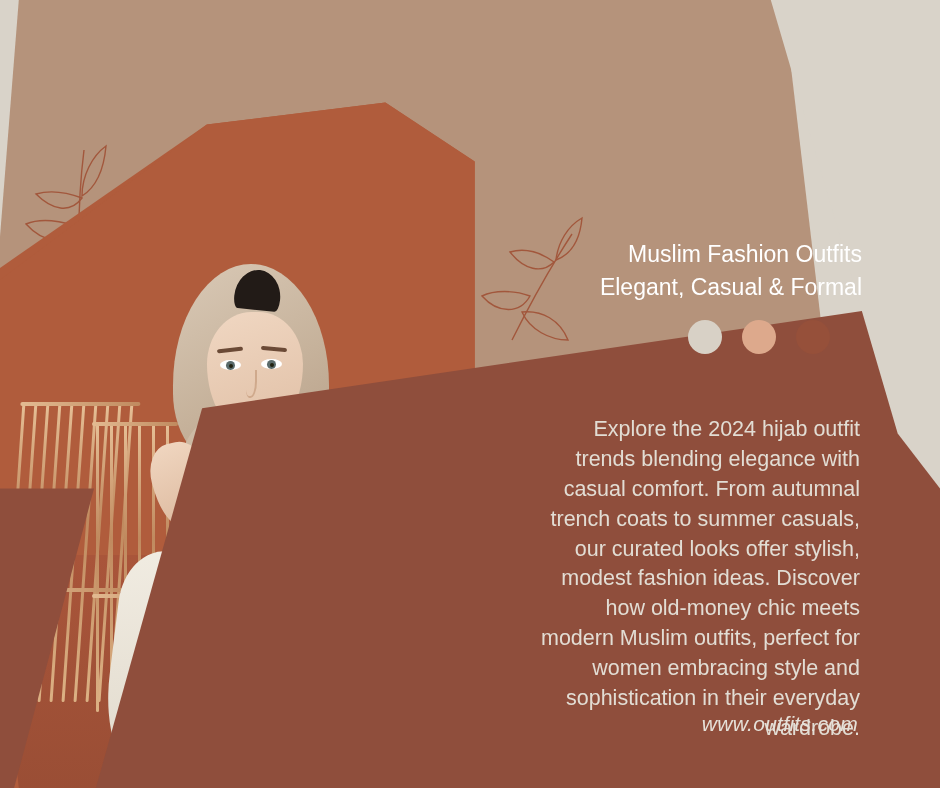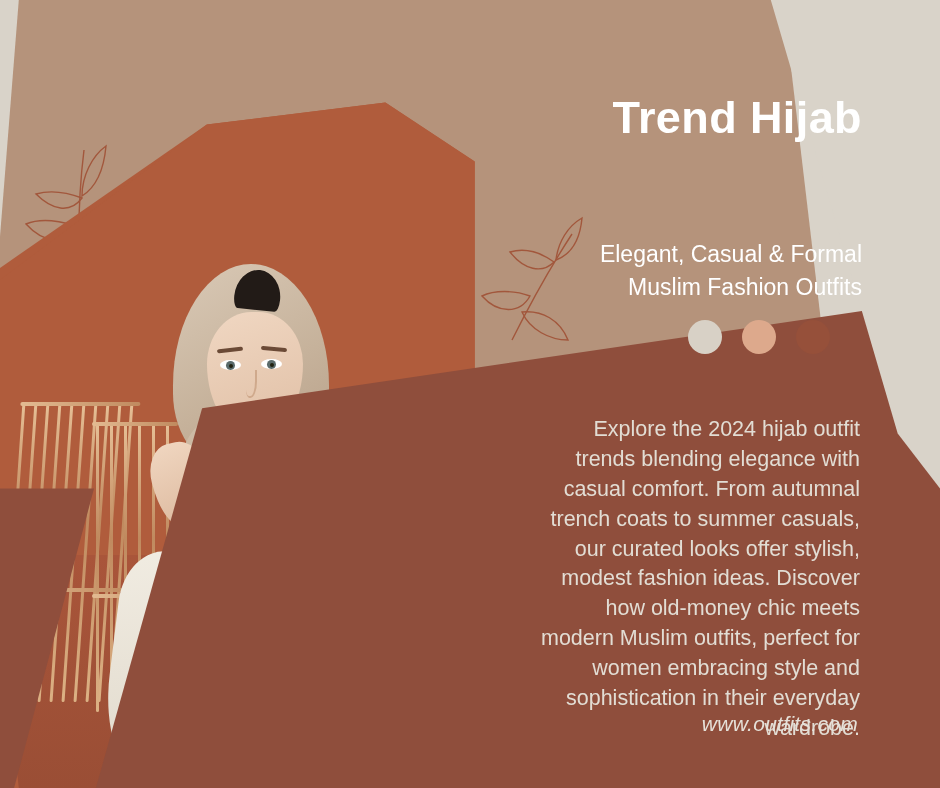--- a/index.html
+++ b/index.html
@@ -420,26 +420,25 @@
   <svg class="leaf-svg" style="left:468px; top:208px;" width="140" height="140" viewBox="0 0 140 140">
     <path d="M44 132 C 56 108, 74 72, 104 26"></path>
     <path d="M88 52 C 90 34, 100 18, 114 10 C 112 32, 104 46, 88 52 Z"></path>
     <path d="M86 54 C 72 44, 56 40, 42 44 C 56 62, 74 66, 86 54 Z"></path>
     <path d="M62 88 C 46 82, 26 82, 14 88 C 30 106, 52 106, 62 88 Z"></path>
     <path d="M54 104 C 62 122, 82 132, 100 132 C 92 112, 74 102, 54 104 Z"></path>
   </svg>
 
 
   <div class="title-wrap">
-    <div class="title-line">Trend Hijab</div>
   </div>
 
   <div class="subtitle">
+    <div>Muslim Fashion Outfits</div>
     <div>Elegant, Casual &amp; Formal</div>
-    <div>Muslim Fashion Outfits</div>
   </div>
 
   <div class="swatches">
     <span class="dot" style="background: rgb(216, 209, 198);"></span>
     <span class="dot" style="background: rgb(221, 169, 140);"></span>
     <span class="dot" style="background: rgb(150, 80, 58);"></span>
   </div>
 
   <p class="body-copy">Explore the 2024 hijab outfit trends blending elegance with casual comfort. From autumnal trench coats to summer casuals, our curated looks offer stylish, modest fashion ideas. Discover how old-money chic meets modern Muslim outfits, perfect for women embracing style and sophistication in their everyday wardrobe.</p>
 

